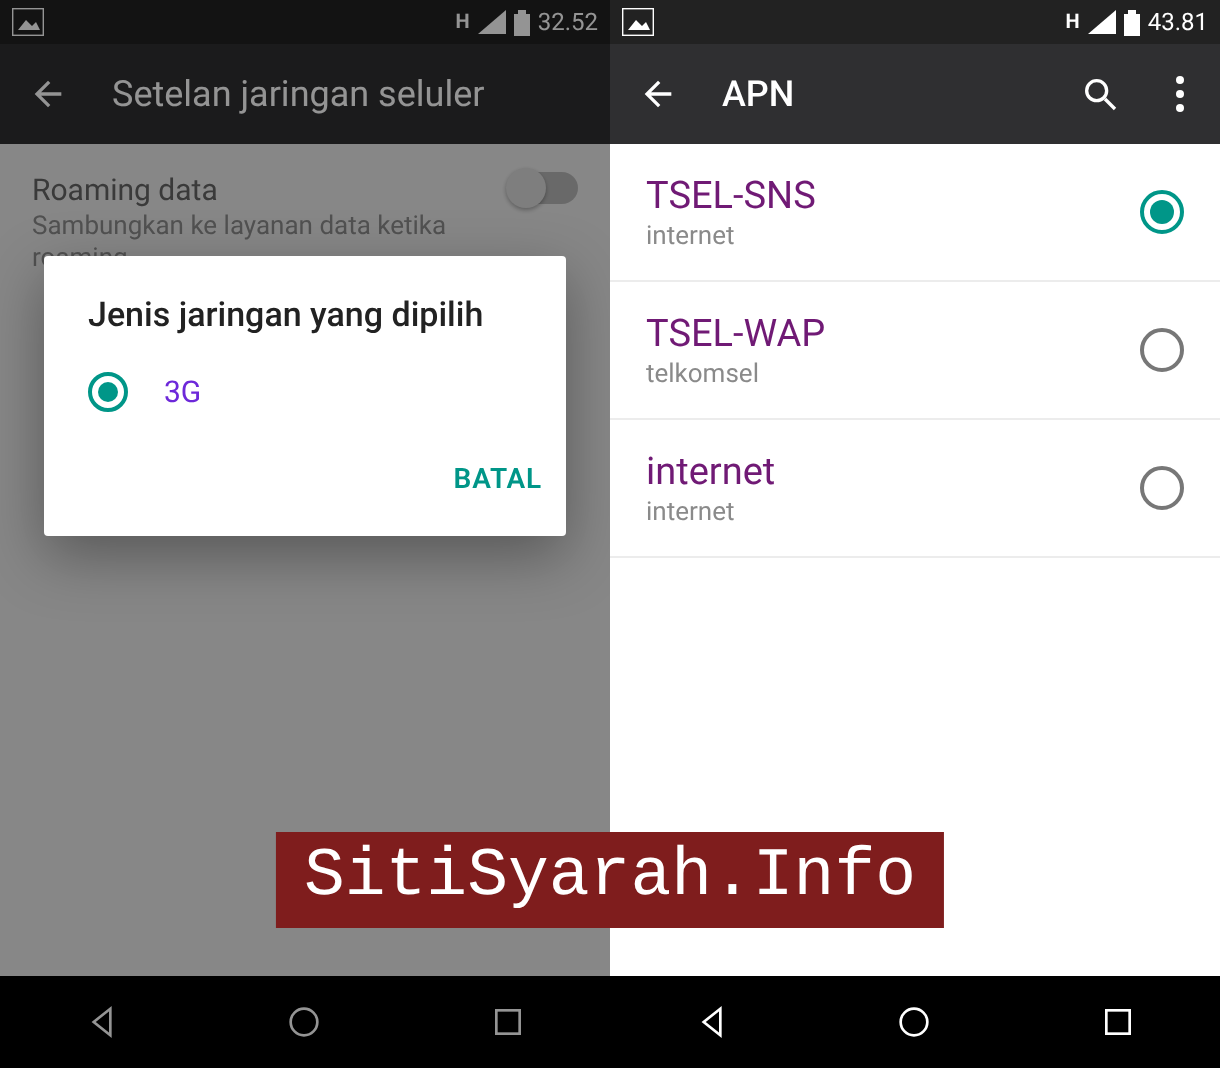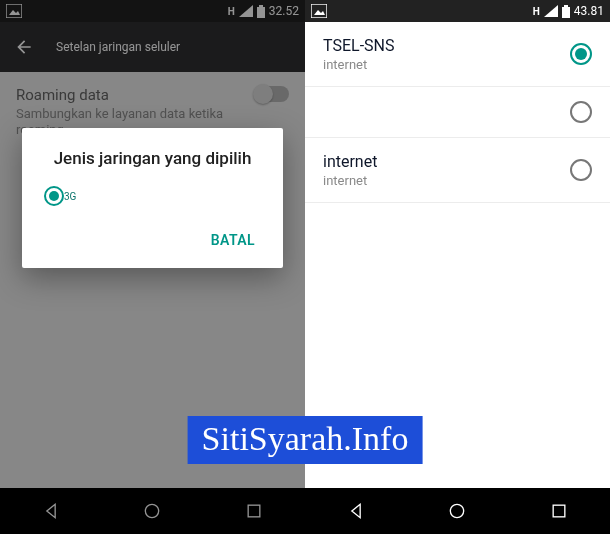--- a/index.html
+++ b/index.html
@@ -47,21 +47,21 @@
   .appbar {
     height: 50px;
     background: #2f2f31;
     color: #fff;
     display: flex;
     align-items: center;
     padding: 0 12px;
     gap: 20px;
   }
   .appbar-title {
-    font-size: 12px;
+    font-size: 18px;
     font-weight: 400;
     flex: 1;
   }
   .appbar .iconbtn { width:24px; height:24px; display:flex; align-items:center; justify-content:center; }
 
   
   .content { flex:1; position:relative; }
   .phone-left .content { background:#e9e9e9; }
 
   .setting-row {
@@ -83,74 +83,73 @@
 
   
   .scrim {
     position:absolute; inset:0; background:rgba(0,0,0,0.42);
   }
   .dialog {
     position:absolute; left:22px; right:22px; top:128px;
     background:#fff; border-radius:2px;
     box-shadow: 0 10px 30px rgba(0,0,0,.35);
     padding-bottom: 6px;
-    text-align: center;
   }
   .dialog-title {
     padding: 20px 22px 8px;
     font-size:17px; font-weight:500; color:#222;
   }
   .radio-item {
-    display:flex; align-items:center; 
-    padding: 10px 22px; font-size:10px; color:#0f766e;
+    display:flex; align-items:center; gap:18px;
+    padding: 10px 22px; font-size:15px; color:#6d28d9;
   }
   .radio { width:20px; height:20px; position:relative; }
   .radio-outer {
     width:20px;height:20px;border:2px solid #7a7a7a;border-radius:50%;
   }
   .radio.selected .radio-outer { border-color:#009688; }
   .radio-inner {
     position:absolute; top:5px; left:5px; width:10px; height:10px;
     border-radius:50%; background:#009688;
   }
   .dialog-actions {
-    display:flex; justify-content:flex-end; padding: 10px 20px 8px;
+    display:flex; justify-content:flex-end; padding: 10px 4px 8px;
   }
   .flat-btn {
     color:#009688; font-weight:600; font-size:14px; letter-spacing:.4px;
     padding:6px 8px; border-radius:2px;
   }
 
   
   .apn-item {
     display:flex; align-items:center;
     padding:14px 18px;
     border-bottom:1px solid #ececec;
   }
   .apn-text { flex:1; }
-  .apn-title { font-size:16px; color:#0f172a; }
+  .apn-title { font-size:19px; color:#701a75; }
   .apn-sub { font-size:13px; color:#8a8a8a; margin-top:2px; }
   .apn-radio { width:22px; height:22px; position:relative; }
   .apn-radio .outer { width:22px;height:22px;border:2px solid #777;border-radius:50%; }
   .apn-radio.selected .outer { border-color:#009688; }
   .apn-radio .inner {
     position:absolute; top:5px; left:5px; width:12px; height:12px;
     border-radius:50%; background:#009688;
   }
 
   
   .watermark {
     position:absolute; left:50%; transform:translateX(-50%);
     bottom:70px;
-    background:#1d4ed8;
+    background:#7f1d1d;
     color:#fff;
     font-size:34px;
     font-weight:400;
     padding:4px 14px 6px;
-    font-family: Liberation Serif, serif;
+    font-family: Liberation Mono, monospace;
     white-space:nowrap;
   }
 
   
   .navbar {
     height:46px; background:#000; display:flex;
     align-items:center; justify-content:space-around;
   }
   .navbar svg { display:block; }
 </style>
@@ -261,34 +260,57 @@
         <span>
           <svg width="8" height="13" viewBox="0 0 8 13">
               <rect x="2" y="0" width="4" height="2" fill="#fff"></rect>
               <rect x="0" y="2" width="8" height="11" fill="#fff"></rect>
             </svg>
         </span>
         <span>43.81</span>
       </div>
     </div>
 
+    <div class="appbar">
+      <div class="iconbtn">
+        <svg width="20" height="20" viewBox="0 0 24 24">
+            <path d="M20 11H7.83l5.59-5.59L12 4l-8 8 8 8 1.41-1.41L7.83 13H20z" fill="#fff"></path>
+          </svg>
+      </div>
+      <div class="appbar-title" style="font-weight:500">APN</div>
+      <div class="iconbtn">
+        <svg width="20" height="20" viewBox="0 0 24 24">
+            <circle cx="10" cy="10" r="6" fill="none" stroke="#fff" stroke-width="2"></circle>
+            <line x1="15" y1="15" x2="21" y2="21" stroke="#fff" stroke-width="2"></line>
+          </svg>
+      </div>
+      <div class="iconbtn" style="width:16px">
+        <svg width="4" height="18" viewBox="0 0 4 18">
+            <circle cx="2" cy="2" r="2" fill="#fff"></circle>
+            <circle cx="2" cy="9" r="2" fill="#fff"></circle>
+            <circle cx="2" cy="16" r="2" fill="#fff"></circle>
+          </svg>
+      </div>
+    </div>
 
     <div class="content">
       <div class="apn-item">
         <div class="apn-text">
           <div class="apn-title">TSEL-SNS</div>
           <div class="apn-sub">internet</div>
         </div>
         <div class="apn-radio selected">
           <div class="outer"></div>
             <div class="inner"></div>
         </div>
       </div>
       <div class="apn-item">
         <div class="apn-text">
+          <div class="apn-title">TSEL-WAP</div>
+          <div class="apn-sub">telkomsel</div>
         </div>
         <div class="apn-radio">
           <div class="outer"></div>
         </div>
       </div>
       <div class="apn-item">
         <div class="apn-text">
           <div class="apn-title">internet</div>
           <div class="apn-sub">internet</div>
         </div>

